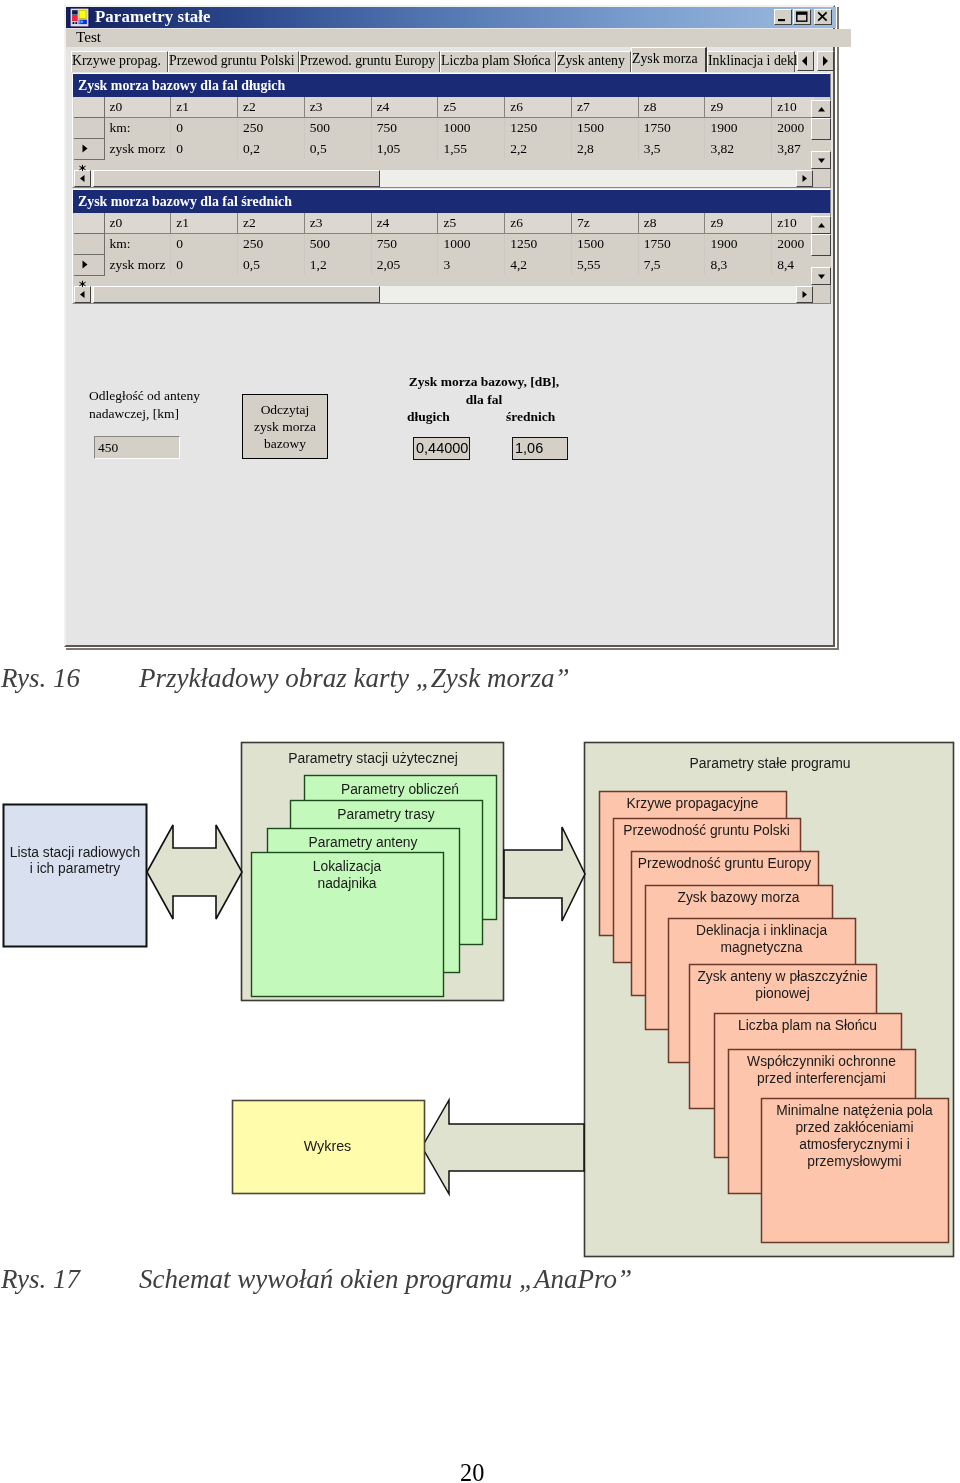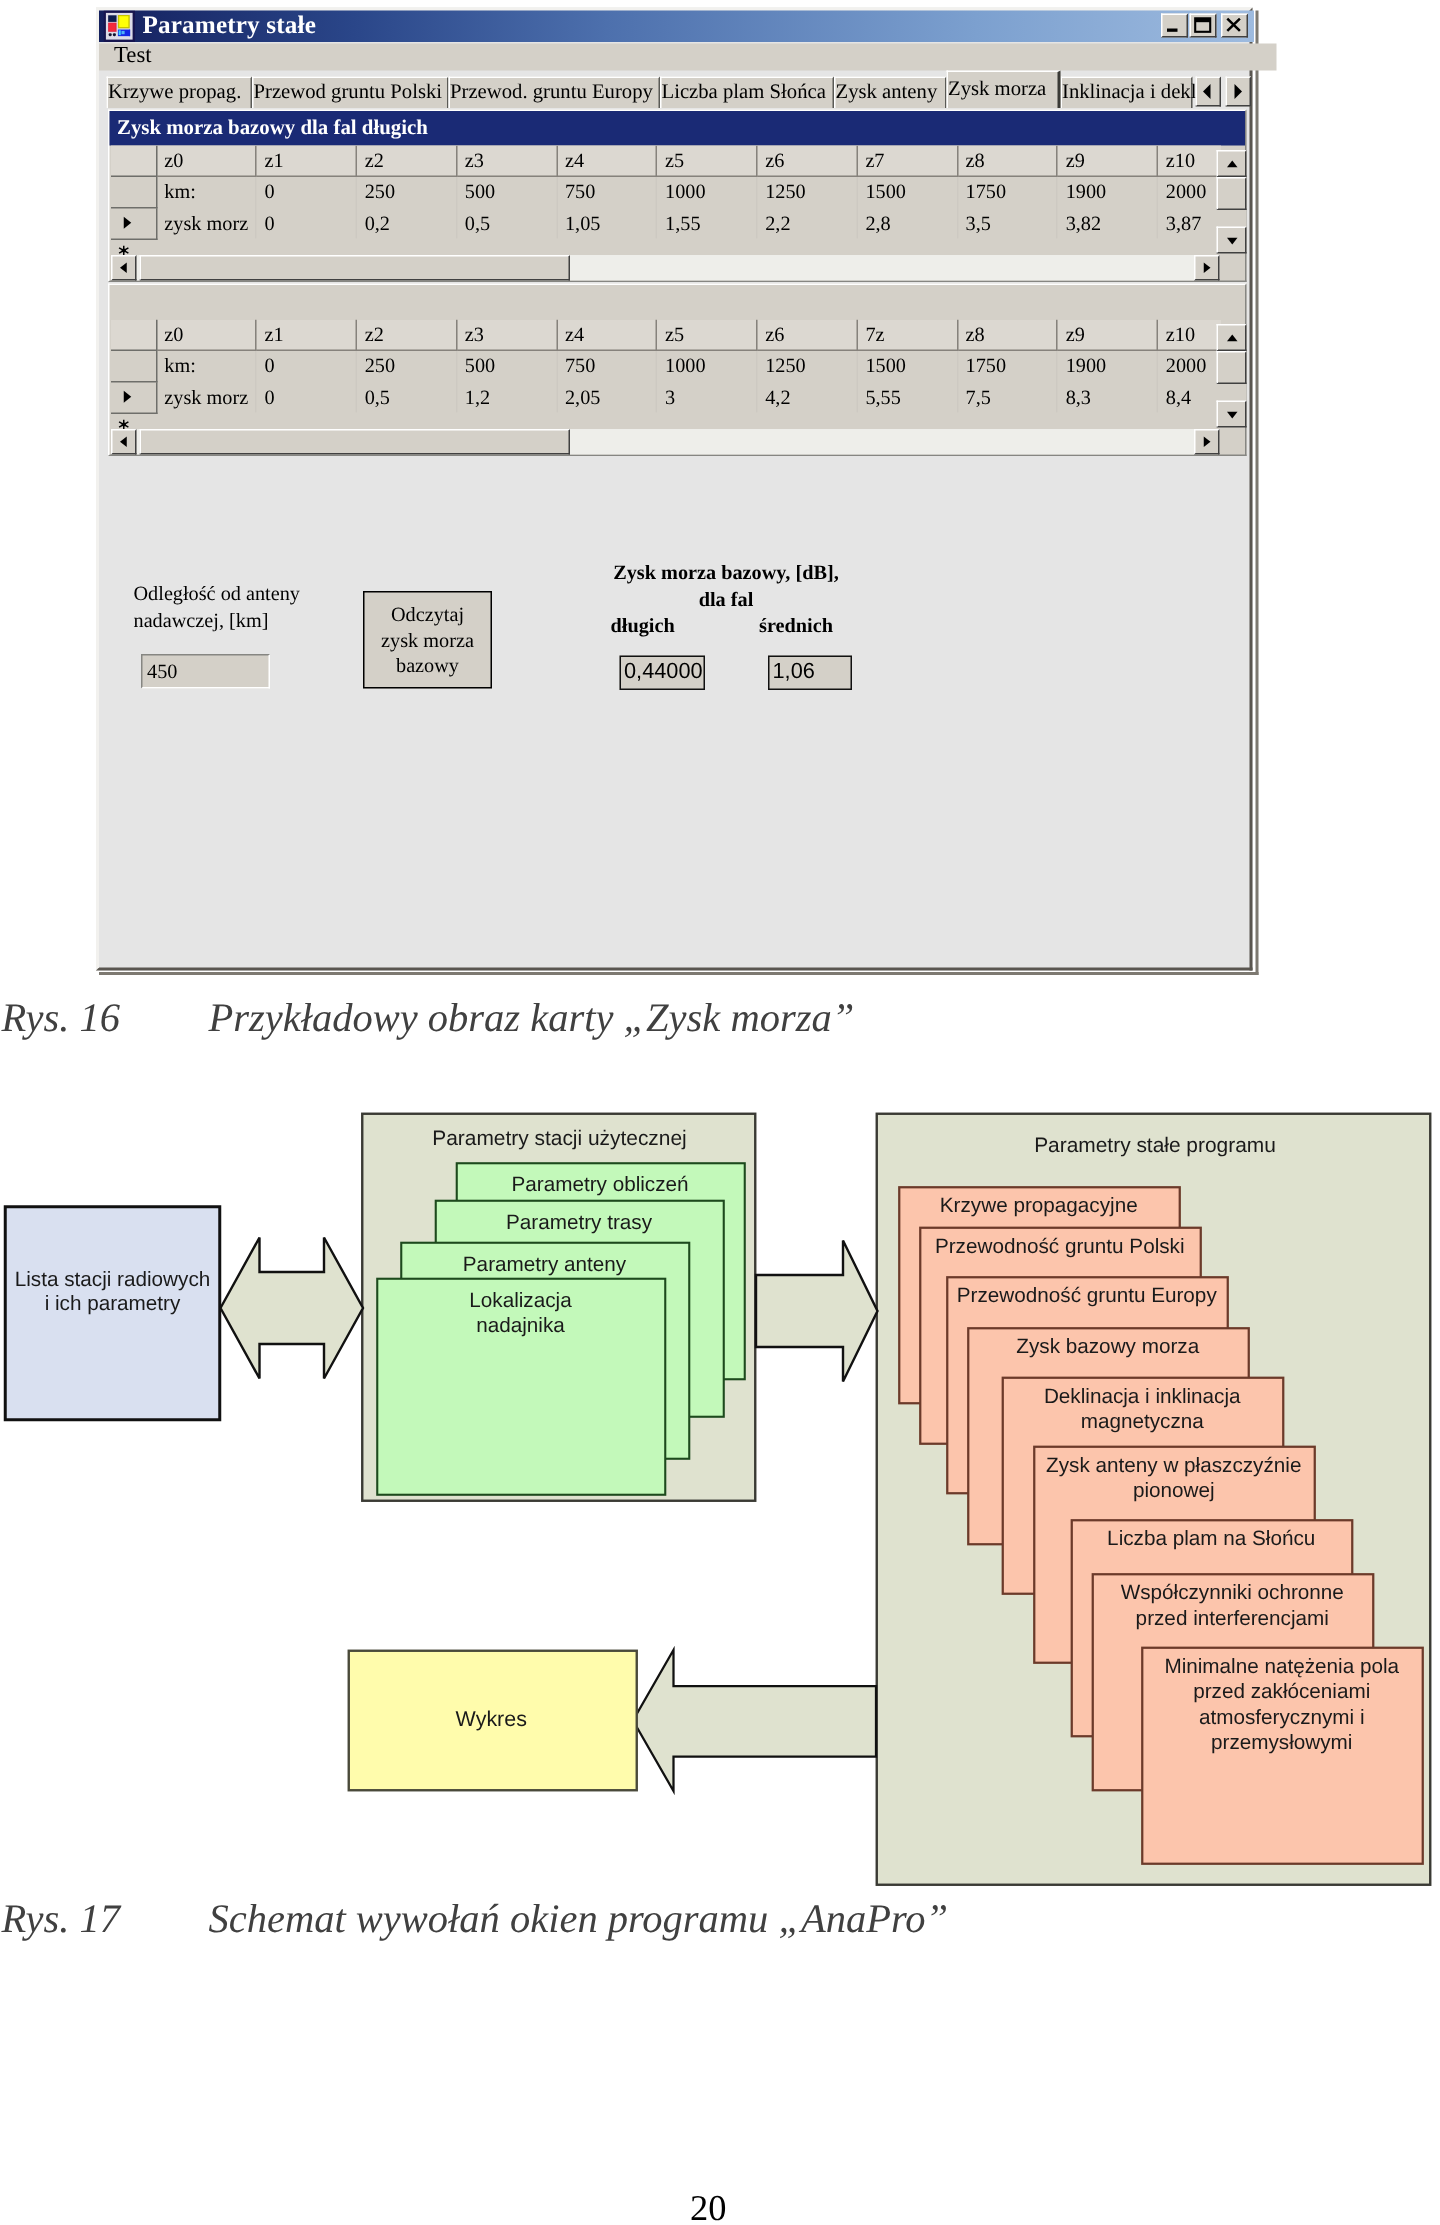--- a/index.html
+++ b/index.html
@@ -251,20 +251,21 @@
           <div class="sthumb" style="left:19px;top:0;width:287px;height:17px"></div>
           <div class="sbtn" style="left:722px;top:0;width:17px;height:17px;display:flex;align-items:center;justify-content:center">
             <svg width="11" height="11" viewBox="0 0 11 11">
               <path d="M8 5.5 L3.5 2 L3.5 9 Z" fill="#000"></path>
             </svg>
           </div>
         </div>
       </div>
 
     <div class="gridpanel" id="gp2" style="left:6px;top:182px;width:759px;height:115px;">
+        <div class="gridhead" style="width:757px">Zysk morza bazowy dla fal średnich</div>
         <div class="gridbody" style="left:1px;top:23px;width:740px;height:64px;overflow:hidden">
           <table class="gtable" style="width:765px">
             <tbody>
               <tr class="hdr">
                 <td class="rowhdr"></td>
                 <td style="width:66.6px">z0</td>
                 <td style="width:66.6px">z1</td>
                 <td style="width:66.6px">z2</td>
                 <td style="width:66.6px">z3</td>
                 <td style="width:66.6px">z4</td>

